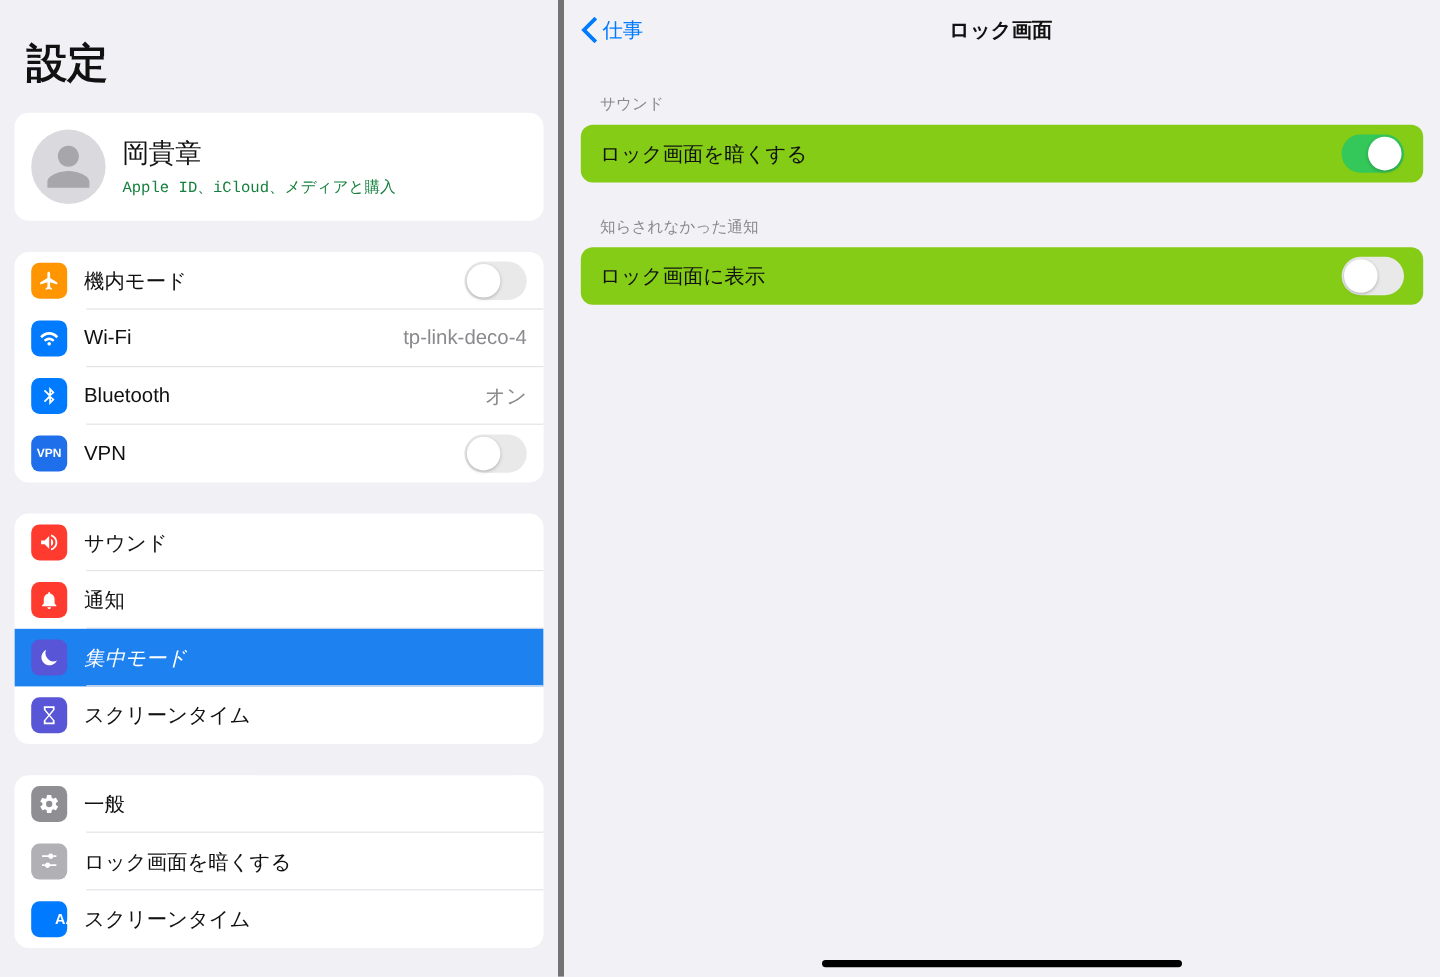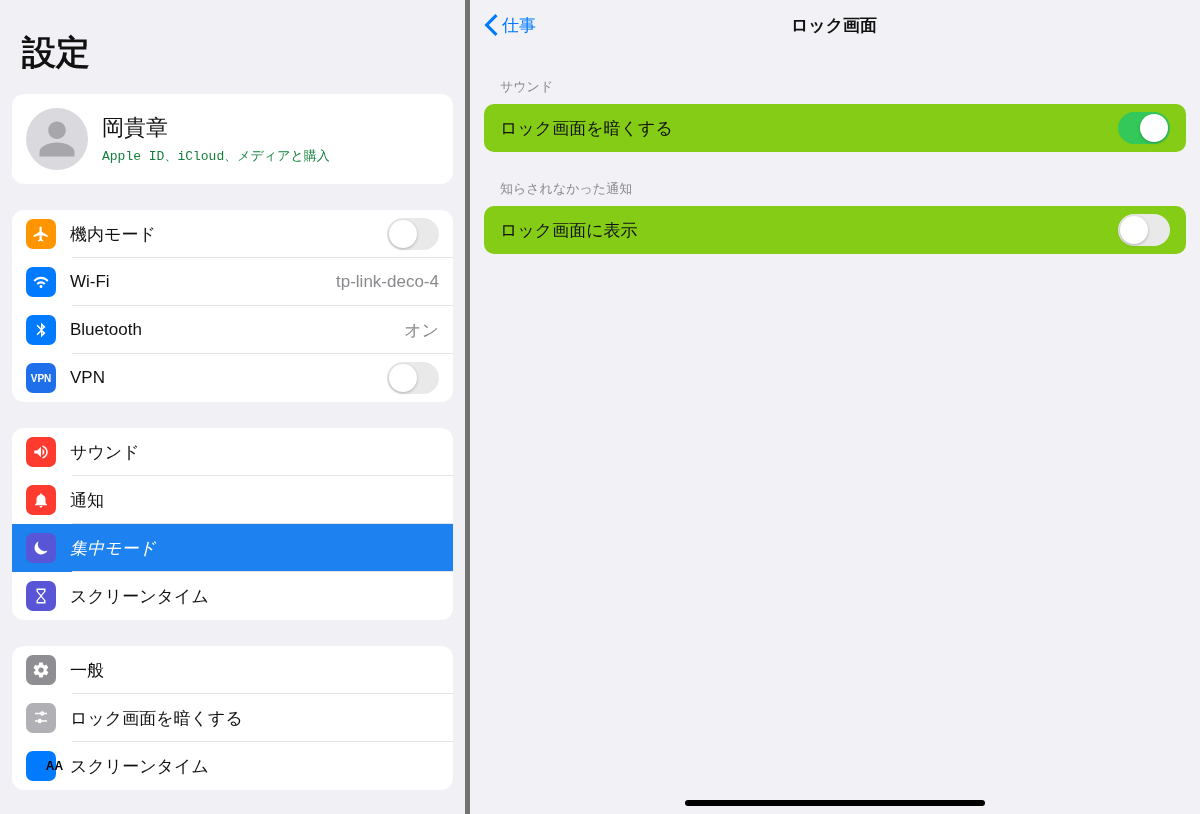--- a/index.html
+++ b/index.html
@@ -294,21 +294,21 @@
     </div>
     <div class="row sep">
       <div class="icon-box bg-ltgray">
         <svg viewBox="0 0 24 24" fill="#fff">
             <path d="M4 7h7a3 3 0 1 0 0-2H4v2zm16 8h-7a3 3 0 1 0 0 2h7v-2zM20 7h-3V5h3v2zM4 17h3v-2H4v2z"></path>
           </svg>
       </div>
       <span class="row-label">ロック画面を暗くする</span>
     </div>
     <div class="row">
-      <div class="icon-box bg-blue" style="color:#000000;font-weight:700;font-size:12px;padding-left:27px;">AA</div>
+      <div class="icon-box bg-blue" style="color:#ffffff;font-weight:700;font-size:12px;padding-left:27px;">AA</div>
       <span class="row-label">スクリーンタイム</span>
     </div>
   </div>
 </div>
 
 <div class="detail">
   <div class="navbar">
     <div class="back-btn">
       <svg viewBox="0 0 12 20">
           <path d="M10 0L0 10l10 10 2-2-8-8 8-8-2-2z" fill="#007aff"></path>

